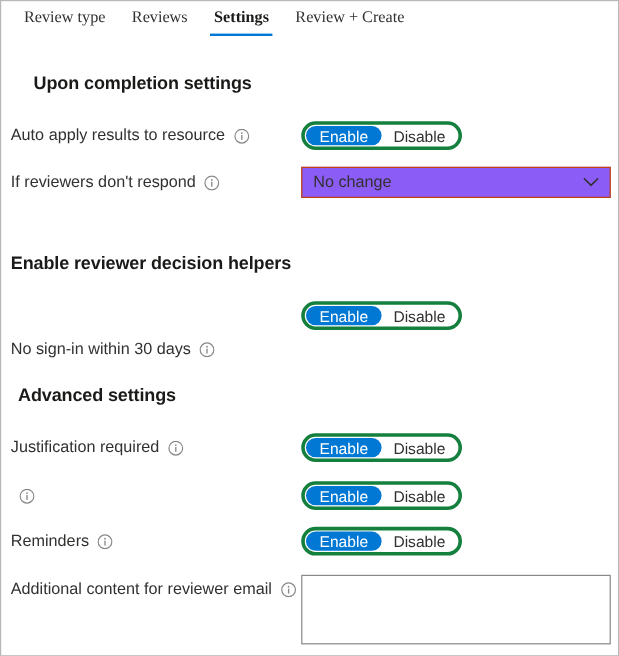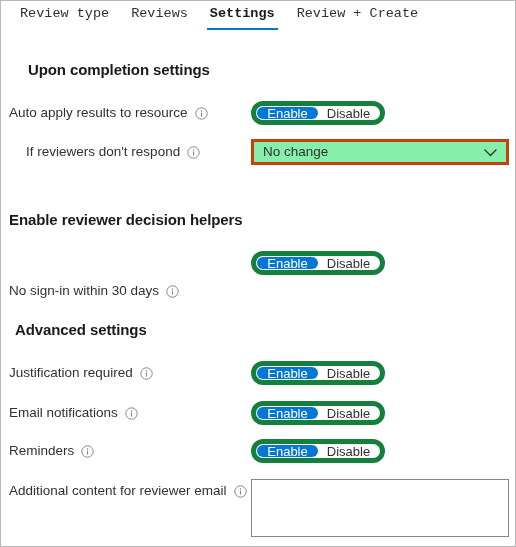--- a/index.html
+++ b/index.html
@@ -34,21 +34,21 @@
   .tab {
     position: relative;
     font-size: 13.5px;
     color: #323130;
     line-height: 14px;
     padding: 6px 11px 12px 11px;
     white-space: nowrap;
     cursor: pointer;
     background: transparent;
     border: none;
-    font-family: Liberation Mono, monospace;
+    font-family: Liberation Serif, serif;
   }
   .tab.selected {
     font-weight: 700;
     color: #1b1a19;
   }
   .tab.selected::after {
     content: "";
     position: absolute;
     left: 8px;
     right: 8px;
@@ -99,21 +99,21 @@
   .info-icon svg { display: block; }
 
   
   .pill-toggle {
     position: absolute;
     display: inline-flex;
     align-items: center;
     height: 24px;
     width: 134px;
     box-sizing: border-box;
-    border: 5px solid #15803d;
+    border: 3px solid #15803d;
     border-radius: 13px;
     background: #ffffff;
     padding: 1px;
     cursor: pointer;
     overflow: hidden;
   }
   .pill-opt {
     flex: 1 1 50%;
     height: 100%;
     display: flex;
@@ -131,22 +131,22 @@
   .pill-opt.active {
     background: #0078d4;
     color: #ffffff;
   }
 
   
   .dropdown {
     position: absolute;
     box-sizing: border-box;
     height: 26px;
-    background: #86efac;
-    border: 3px solid #c2410c;
+    background: #8b5cf6;
+    border: 1px solid #c2410c;
     display: flex;
     align-items: center;
     padding: 0 9px 0 9px;
     cursor: pointer;
   }
   .dropdown .dd-value {
     flex: 1 1 auto;
     font-size: 13.5px;
     color: #323130;
     line-height: 16px;
@@ -201,21 +201,21 @@
           </svg>
         </span>
       </div>
     </div>
 
     <div class="pill-toggle" style="top:100px; left:250px;">
       <div class="pill-opt active">Enable</div>
       <div class="pill-opt">Disable</div>
     </div>
 
-    <div class="row" style="position:absolute; top:142px; left:0; height:18px;margin-left:17px;">
+    <div class="row" style="position:absolute; top:142px; left:0; height:18px;">
       <div class="row-label">
         <span class="txt">If reviewers don't respond</span>
         <span class="info-icon">
           <svg width="13" height="13" viewBox="0 0 13 13" aria-hidden="true">
             <circle cx="6.5" cy="6.5" r="5.7" fill="none" stroke="#8a8886" stroke-width="1"></circle>
             <circle cx="6.5" cy="3.9" r="0.75" fill="#8a8886"></circle>
             <rect x="5.95" y="5.5" width="1.1" height="4.1" fill="#8a8886"></rect>
           </svg>
         </span>
       </div>
@@ -265,21 +265,20 @@
       </div>
     </div>
 
     <div class="pill-toggle" style="top:360px; left:250px;">
       <div class="pill-opt active">Enable</div>
       <div class="pill-opt">Disable</div>
     </div>
 
     <div class="row" style="position:absolute; top:403px; left:0; height:18px;">
       <div class="row-label">
-        <span class="txt">Email notifications</span>
         <span class="info-icon">
           <svg width="13" height="13" viewBox="0 0 13 13" aria-hidden="true">
             <circle cx="6.5" cy="6.5" r="5.7" fill="none" stroke="#8a8886" stroke-width="1"></circle>
             <circle cx="6.5" cy="3.9" r="0.75" fill="#8a8886"></circle>
             <rect x="5.95" y="5.5" width="1.1" height="4.1" fill="#8a8886"></rect>
           </svg>
         </span>
       </div>
     </div>
 

